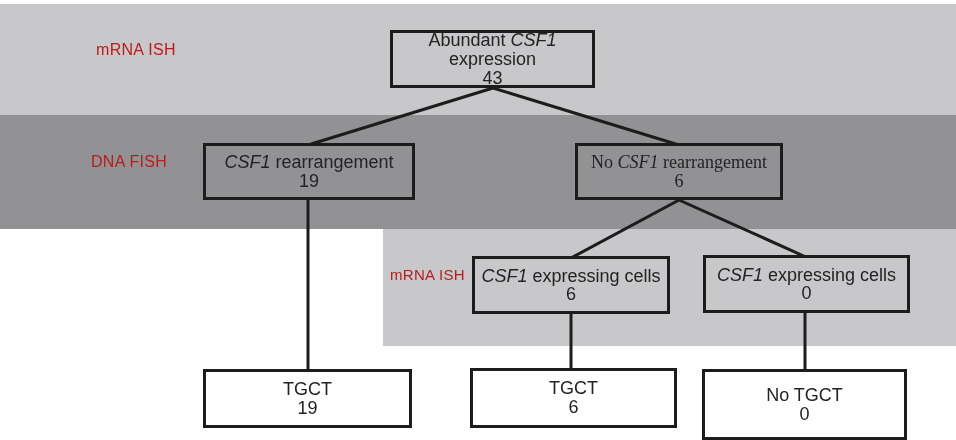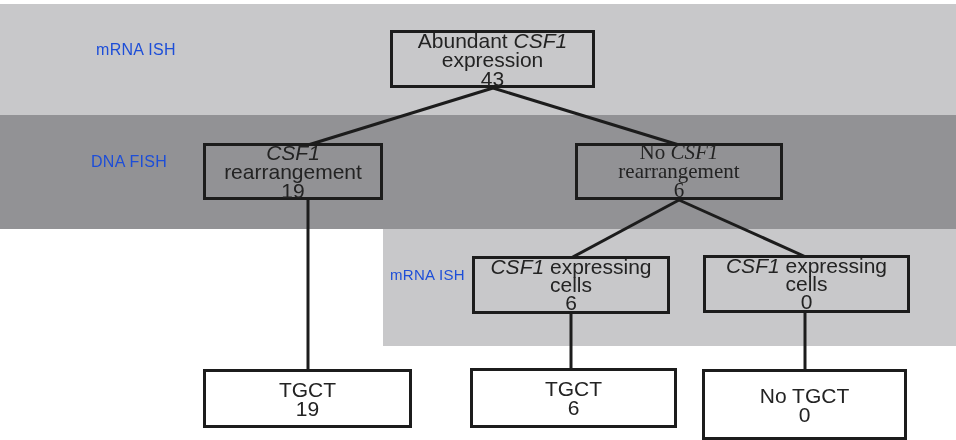--- a/index.html
+++ b/index.html
@@ -19,21 +19,21 @@
     position: absolute;
     left: 0;
     width: 956px;
   }
   #band-mrna-ish-1 { top: 4px;   height: 111px; }
   #band-dna-fish   { top: 115px; height: 114px; }
   #band-mrna-ish-2 { top: 229px; height: 117px; left: 383px; width: 573px; }
   .row-label {
     position: absolute;
     font-size: 16px;
-    color: #1d4ed8;
+    color: #b91c1c;
     letter-spacing: 0.3px;
     white-space: nowrap;
   }
   #label-1 { left: 96px;  top: 41px;  }
   #label-2 { left: 91px;  top: 153px; }
   #label-3 { left: 390px; top: 266px; font-size: 15px; }
   #connectors {
     position: absolute;
     left: 0;
     top: 0;
@@ -42,27 +42,27 @@
   }
   .node {
     position: absolute;
     box-sizing: border-box;
     border: 3px solid #1c1c1c;
     display: flex;
     flex-direction: column;
     align-items: center;
     justify-content: center;
     text-align: center;
-    font-size: 21px;
+    font-size: 18px;
     line-height: 19px;
     color: #232323;
   }
   .gene { font-style: italic; }
   #box-root           { left: 390px; top: 30px;  width: 205px; height: 58px; }
-  #box-fish-positive  { left: 203px; top: 143px; width: 180px; height: 57px; }
+  #box-fish-positive  { left: 203px; top: 143px; width: 212px; height: 57px; }
   #box-fish-negative  { left: 575px; top: 143px; width: 208px; height: 57px; font-family: Liberation Serif, serif; }
   #box-ish-scattered  { left: 472px; top: 256px; width: 198px; height: 58px; line-height: 18px; }
   #box-ish-restricted { left: 703px; top: 255px; width: 207px; height: 58px; line-height: 18px; }
   #box-tgct-19        { left: 203px; top: 369px; width: 209px; height: 59px; }
   #box-tgct-6         { left: 470px; top: 368px; width: 207px; height: 60px; }
   #box-no-tgct        { left: 702px; top: 369px; width: 205px; height: 71px; }
 </style>
 </head>
 <body>
 

